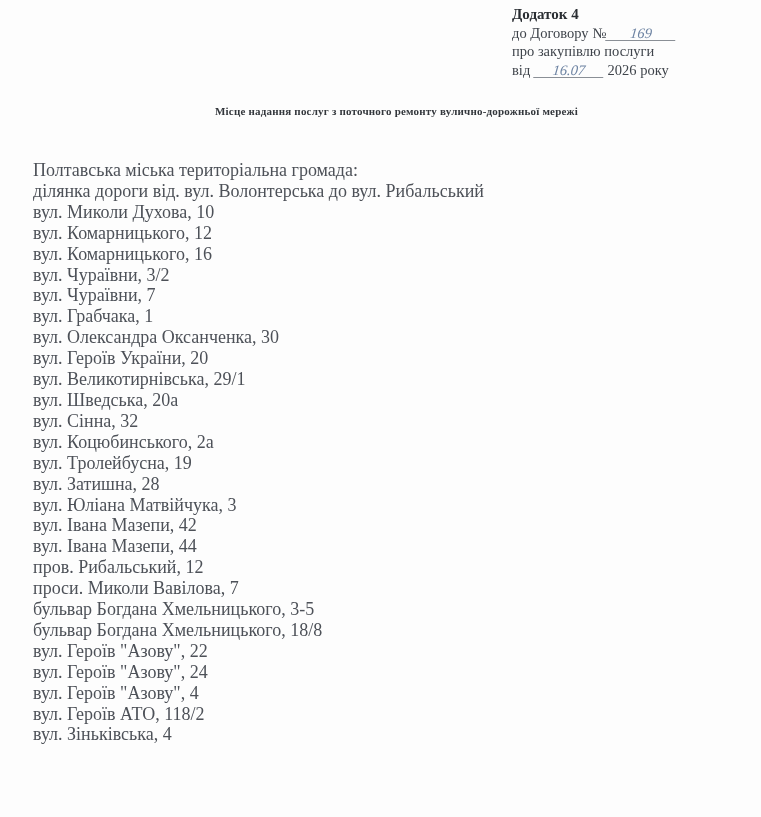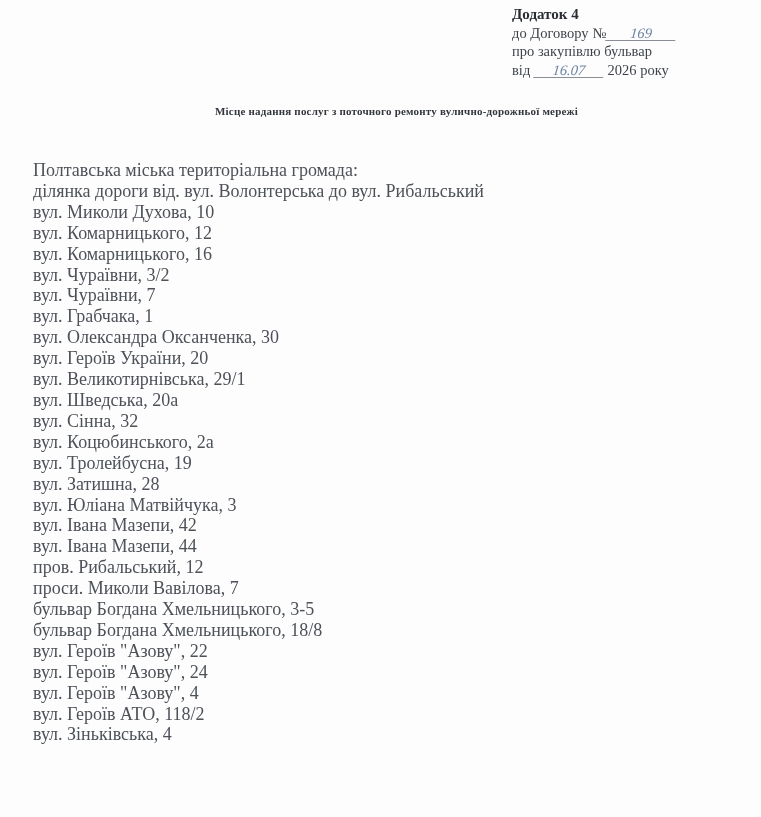--- a/index.html
+++ b/index.html
@@ -72,21 +72,21 @@
 </head>
 <body>
 
 <div class="page">
 
   <div class="doc-header">
     <div class="appendix">Додаток 4</div>
     <div>
       <span>до Договору №</span><span class="handwritten">169</span>
     </div>
-    <div>про закупівлю бульвар</div>
+    <div>про закупівлю послуги</div>
     <div>
       <span>від</span>
       <span class="handwritten">16.07</span>
       <span>2026 року</span>
     </div>
   </div>
 
   <div class="doc-title">Місце надання послуг з поточного ремонту вулично-дорожньої мережі</div>
 
   <div class="locations">

